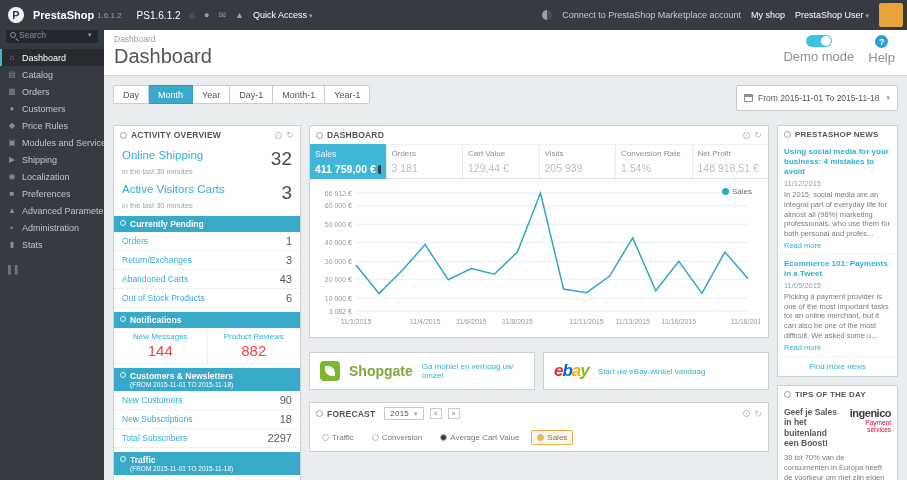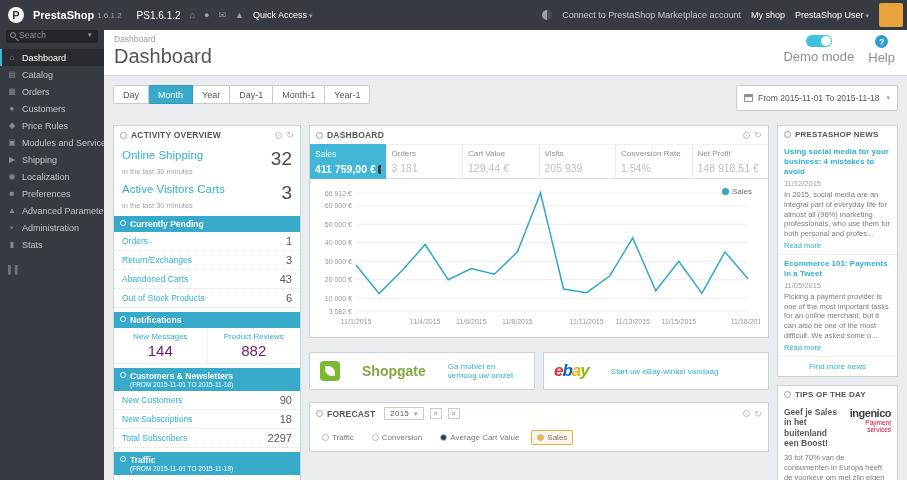--- a/index.html
+++ b/index.html
@@ -74,42 +74,42 @@
   .sec-head{background:#37a9c9;color:#fff;font-size:8.5px;font-weight:bold;padding:3px 6px;display:flex;gap:4px;align-items:flex-start;margin-top:4px}
   .sh-icon{width:6px;height:6px;border:1px solid rgba(255,255,255,.85);border-radius:50%;flex:none;margin-top:1px}
   .sec-sub{display:block;font-weight:normal;font-size:6.5px}
   .arow{display:flex;justify-content:space-between;align-items:center;padding:3px 8px;border-bottom:1px dotted #dfe3e6}
   .arow .al{color:#31b0d5;font-size:8.5px}
   .arow .av{color:#55595d;font-size:11px}
   .ncells{display:flex;border-bottom:1px dotted #dfe3e6}
   .ncell{flex:1;text-align:center;padding:4px 2px;cursor:pointer}
   .ncell+.ncell{border-left:1px dotted #dfe3e6}
   .ncell .nl{color:#31b0d5;font-size:8px}
-  .ncell .nv{color:#701a75;font-size:15px;margin-top:1px}
+  .ncell .nv{color:#ef4444;font-size:15px;margin-top:1px}
   .ga-link{display:flex;gap:4px;align-items:center;padding:6px 8px;color:#31b0d5;font-size:8px;cursor:pointer}
   .link-glyph{width:6px;height:6px;border:1px solid #31b0d5;border-radius:1px;flex:none}
 
   
   #midcol{flex:1;min-width:0}
   .metrics{display:flex;border-bottom:1px solid #dfe3e6;border-top:1px solid #eef0f2}
   .metric{flex:1;padding:4px 5px;border-right:1px solid #e8ebee;min-width:0;cursor:pointer}
   .metric:last-child{border-right:0}
   .metric .ml{font-size:8px;color:#8a9096;white-space:nowrap;overflow:hidden}
   .metric .mv{font-size:10.5px;color:#b9c0c6;margin-top:4px;white-space:nowrap;overflow:hidden}
   .metric.active{background:#41b6d6;margin:-1px 0;padding-top:5px}
   .metric.active .ml{color:#eafafd;font-size:8.5px}
   .metric.active .mv{color:#fff;font-weight:bold}
   .tax-badge{display:inline-block;background:#363a41;color:#fff;font-size:6.5px;padding:1px 3px;border-radius:2px;margin-left:2px;vertical-align:1px}
   .chart-wrap{position:relative;padding:4px 2px 2px 2px}
   .chart-legend{position:absolute;top:8px;right:16px;display:flex;align-items:center;gap:3px;font-size:8px;color:#6b7177}
   .dot{width:7px;height:7px;border-radius:50%;background:#31a8c9}
 
   
   #ads{display:flex;gap:8px;margin-top:14px}
-  .ad{flex:1;height:38px;display:flex;align-items:center;gap:22px;padding:0 10px}
+  .ad{flex:1;height:38px;display:flex;align-items:center;gap:9px;padding:0 10px}
   .sg-logo{width:20px;height:20px;border-radius:4px;background:#7cb82f;position:relative;flex:none}
   .sg-logo:after{content:"";position:absolute;left:5px;top:5px;width:10px;height:10px;background:#fff;border-radius:0 70% 0 70%}
   .sg-text{font-size:14px;color:#7fa93c;font-weight:bold}
   .ad-link{font-size:8px;color:#31b0d5;cursor:pointer}
   .ebay{font-size:17px;font-weight:bold;font-style:italic;letter-spacing:-1px}
   .eb-e{color:#e53238}.eb-b{color:#0064d2}.eb-a{color:#f5af02}.eb-y{color:#86b817}
 
   
   #forecast{margin-top:12px}
   .year-box{border:1px solid #c7ccd0;font-size:8px;padding:1px 5px;color:#555;font-weight:normal;margin-left:5px;display:flex;align-items:center;gap:3px;cursor:pointer}

